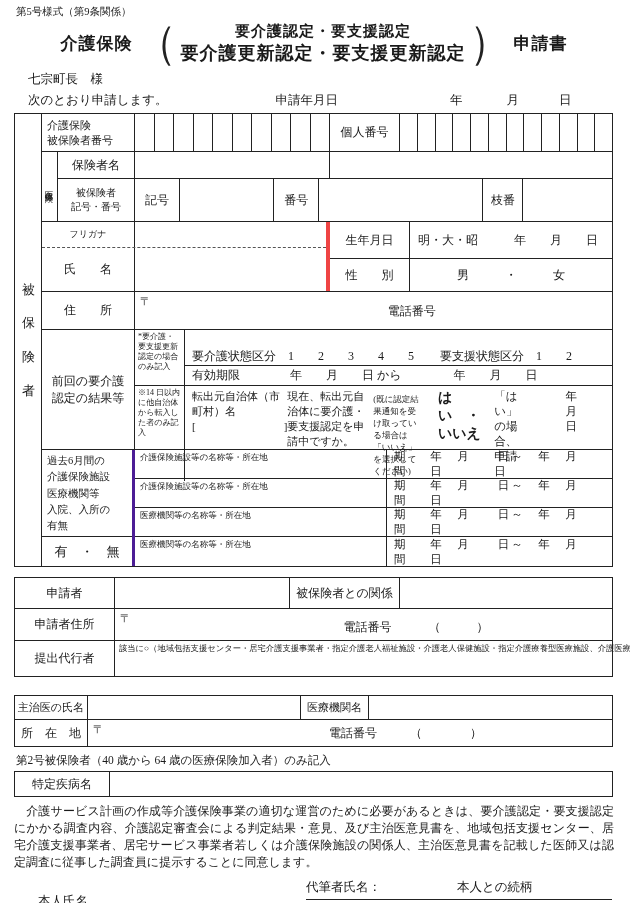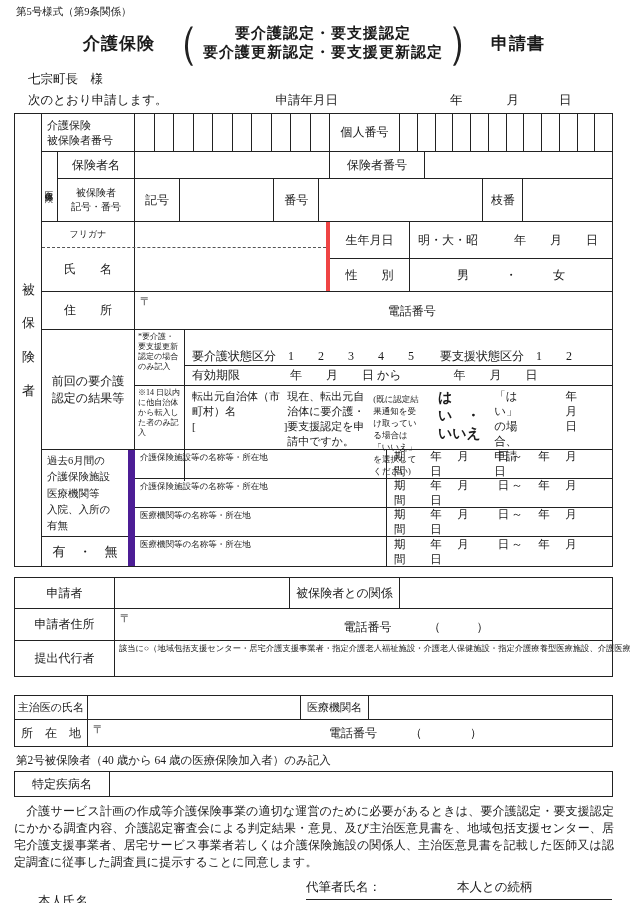--- a/index.html
+++ b/index.html
@@ -11,21 +11,21 @@
   }
   .sheet { padding:5px 16px 0 14px; }
   .ml { white-space:pre-line; }
   
   .formno { font-size:10.5px; padding-left:2px; }
   .titlerow { display:flex; justify-content:center; align-items:center; margin-top:2px; }
   .title-main { font-size:17px; font-weight:bold; letter-spacing:1px; }
   .bigparen { font-size:40px; font-weight:400; transform:scaleY(1.15); line-height:44px; margin:0 4px; color:#222; }
   .titlecenter { text-align:center; font-weight:bold; }
   .titlecenter .l1 { font-size:15px; letter-spacing:1px; }
-  .titlecenter .l2 { font-size:15px; letter-spacing:1px; }
+  .titlecenter .l2 { font-size:18px; letter-spacing:1px; }
   .addressee { margin-top:6px; padding-left:14px; font-size:12.5px; }
   .declrow { display:flex; align-items:baseline; margin-top:4px; padding-left:14px; font-size:12.5px; }
   .declrow .appdate { margin-left:108px; }
   .declrow .y { margin-left:112px; } .declrow .m { margin-left:44px; } .declrow .d { margin-left:40px; }
   
   .tbl { border:1.5px solid #222; width:599px; display:flex; }
   .col { display:flex; flex-direction:column; }
   .row { display:flex; border-bottom:1px solid #222; }
   .row.last { border-bottom:none; }
   .cell { border-right:1px solid #222; position:relative; }
@@ -129,21 +129,20 @@
       </div>
 
       <div class="row" style="height:70px; padding:0;">
         <div class="medstrip">
             <span>医療保険</span>
           </div>
         <div class="col grow">
           <div class="row" style="height:27px;">
             <div class="cell lbl" style="width:77px;">保険者名</div>
             <div class="cell" style="width:195px;"></div>
-            <div class="cell lbl" style="width:95px;">保険者番号</div>
             <div class="cell lastc grow"></div>
           </div>
           <div class="row last" style="height:42px;">
             <div class="cell lbl ml" style="width:77px; font-size:10px;">被保険者
 記号・番号</div>
             <div class="cell lbl" style="width:45px;">記号</div>
             <div class="cell" style="flex:1;"></div>
             <div class="cell lbl" style="width:45px;">番号</div>
             <div class="cell" style="flex:1.75;"></div>
             <div class="cell lbl" style="width:40px;">枝番</div>
@@ -220,21 +219,21 @@
               <div style="display:flex; justify-content:flex-end; align-items:baseline; font-size:11.5px;">
                 <span>「はい」の場合、申請日</span>
                 <span style="margin-left:48px; margin-right:6px;">年　　月　　日</span>
               </div>
             </div>
           </div>
         </div>
       </div>
 
       <div class="row last" style="height:116px;">
-        <div class="col" style="width:93px; border-right:7px solid #4c1d95;">
+        <div class="col" style="width:93px; border-right:3px solid #4c1d95;">
           <div class="ml" style="height:87px; border-bottom:1px solid #222; padding:3px 0 0 5px; font-size:10.5px; line-height:1.55;">過去6月間の
 介護保険施設
 医療機関等
 入院、入所の
 有無</div>
           <div class="lbl grow" style="font-size:13px;">有　・　無</div>
         </div>
         <div class="col grow">
           <div class="row" style="height:29px;">
             <div class="cell grow">

